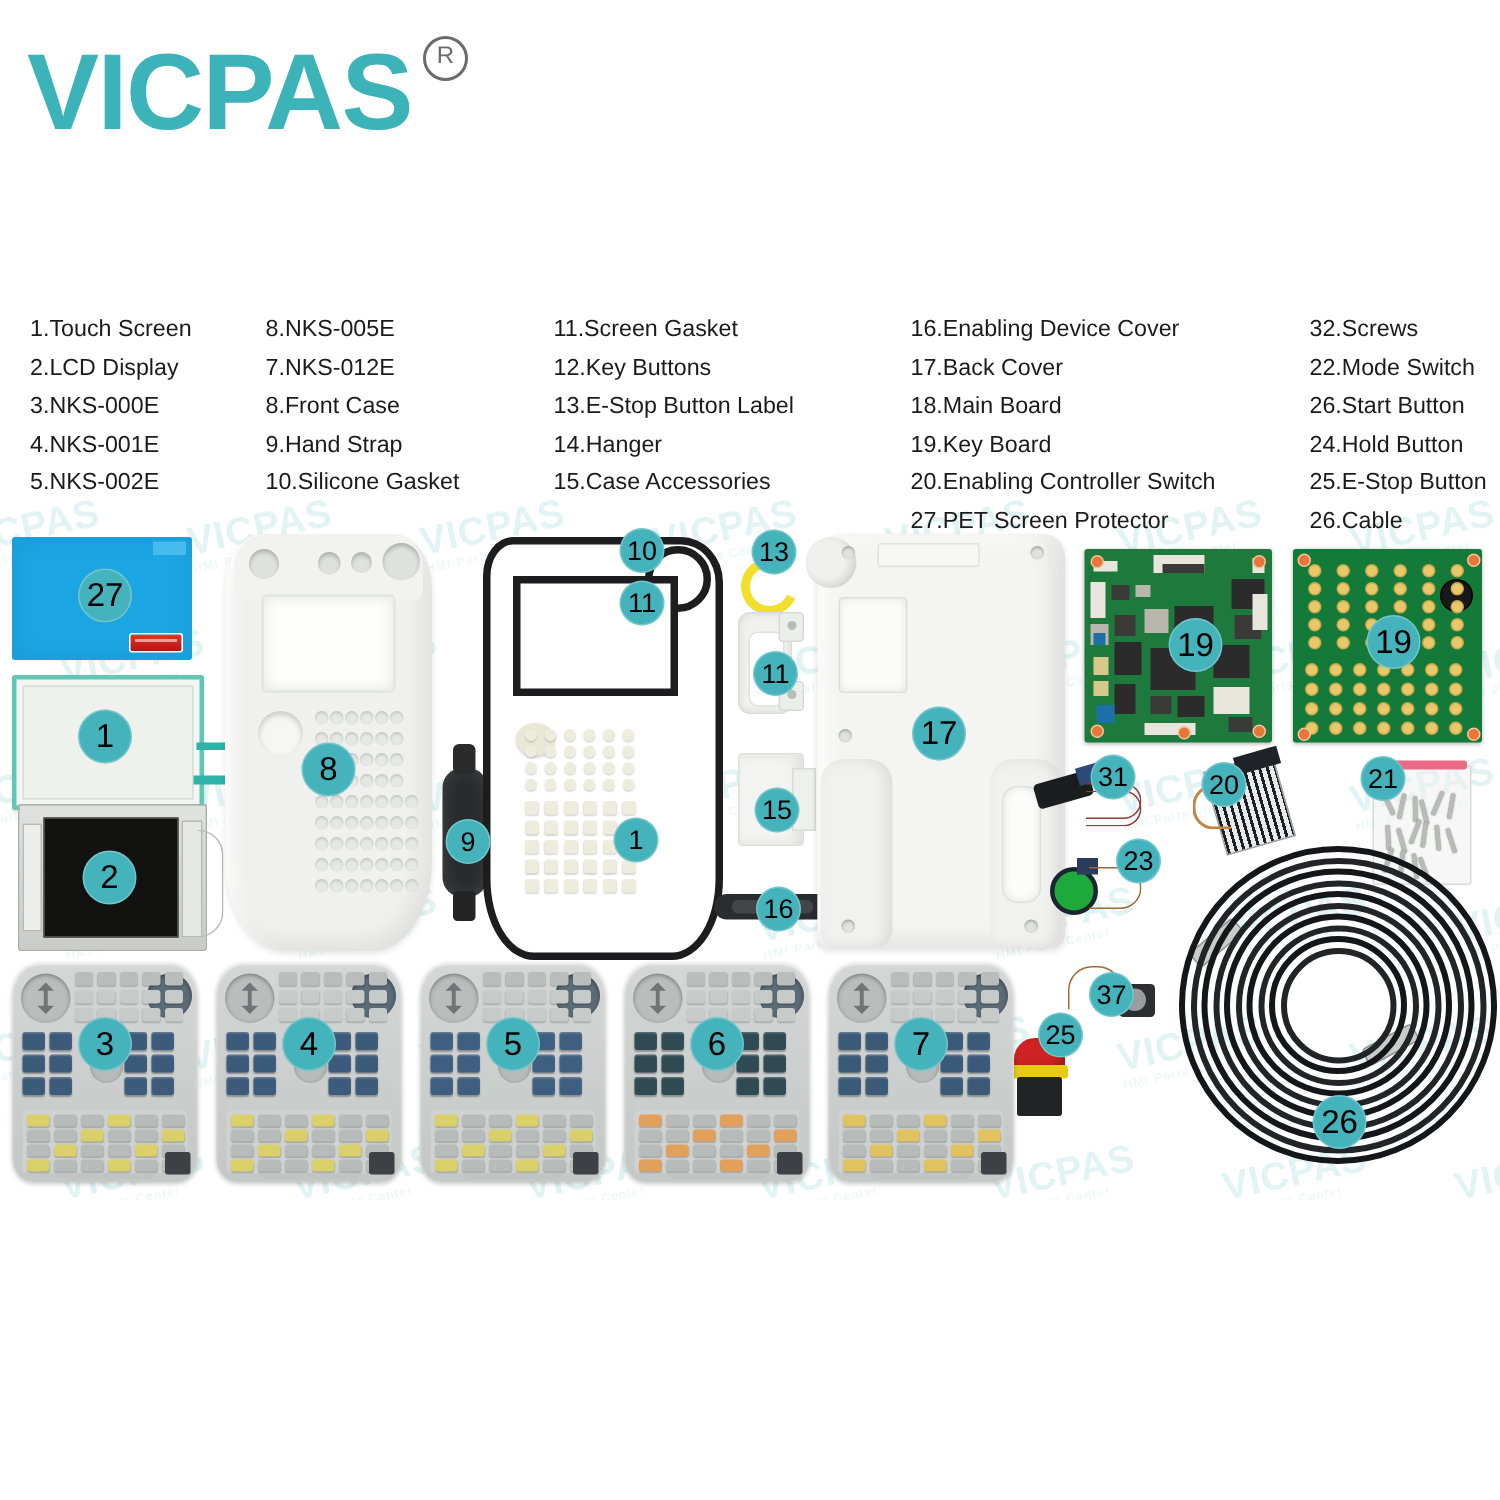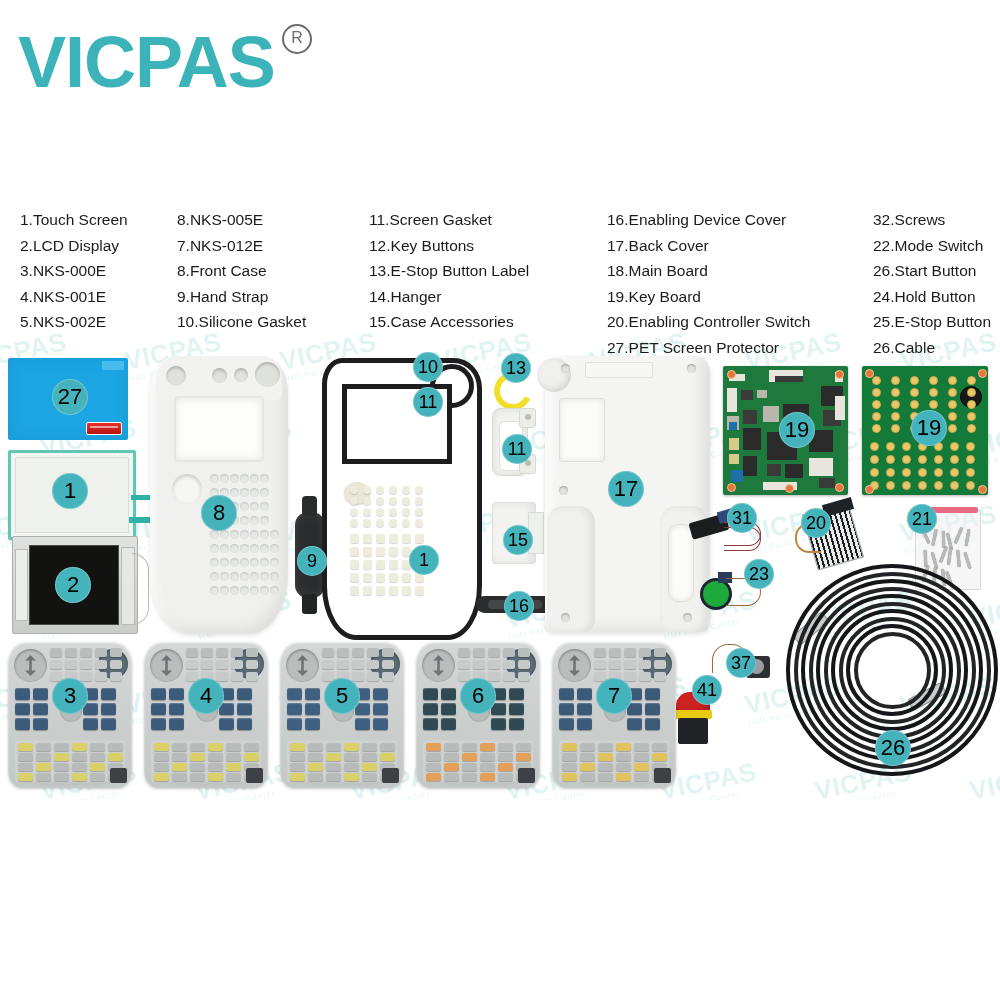--- a/index.html
+++ b/index.html
@@ -744,21 +744,21 @@
       <div class="hold-c"></div>
       <div class="hold-w"></div>
     </div>
     <div class="badge b-md" style="left:726px;top:648px;">37</div>
 
     <div class="part estop">
       <div class="estop-cap"></div>
       <div class="estop-ring"></div>
       <div class="estop-base"></div>
     </div>
-    <div class="badge b-md" style="left:692px;top:675px;">41</div>
+    <div class="badge b-md" style="left:692px;top:675px;">25</div>
 
     <div class="part cable" id="cablecoil">
       <div class="cab-end" style="left:6px;top:58px;transform:rotate(-40deg);"></div>
       <div class="cab-end" style="left:122px;top:126px;transform:rotate(-28deg);"></div>
     <div class="coil" style="left: 0px; top: 0px; width: 204px; height: 204px; border-width: 4px; border-color: rgb(21, 22, 26);"></div>
         <div class="coil" style="left: 7.5px; top: 7.5px; width: 189px; height: 189px; border-width: 4px; border-color: rgb(35, 36, 39);"></div>
         <div class="coil" style="left: 15px; top: 15px; width: 174px; height: 174px; border-width: 4px; border-color: rgb(21, 22, 26);"></div>
         <div class="coil" style="left: 22.5px; top: 22.5px; width: 159px; height: 159px; border-width: 4px; border-color: rgb(35, 36, 39);"></div>
         <div class="coil" style="left: 30px; top: 30px; width: 144px; height: 144px; border-width: 4px; border-color: rgb(21, 22, 26);"></div>
         <div class="coil" style="left: 37.5px; top: 37.5px; width: 129px; height: 129px; border-width: 4px; border-color: rgb(35, 36, 39);"></div>

